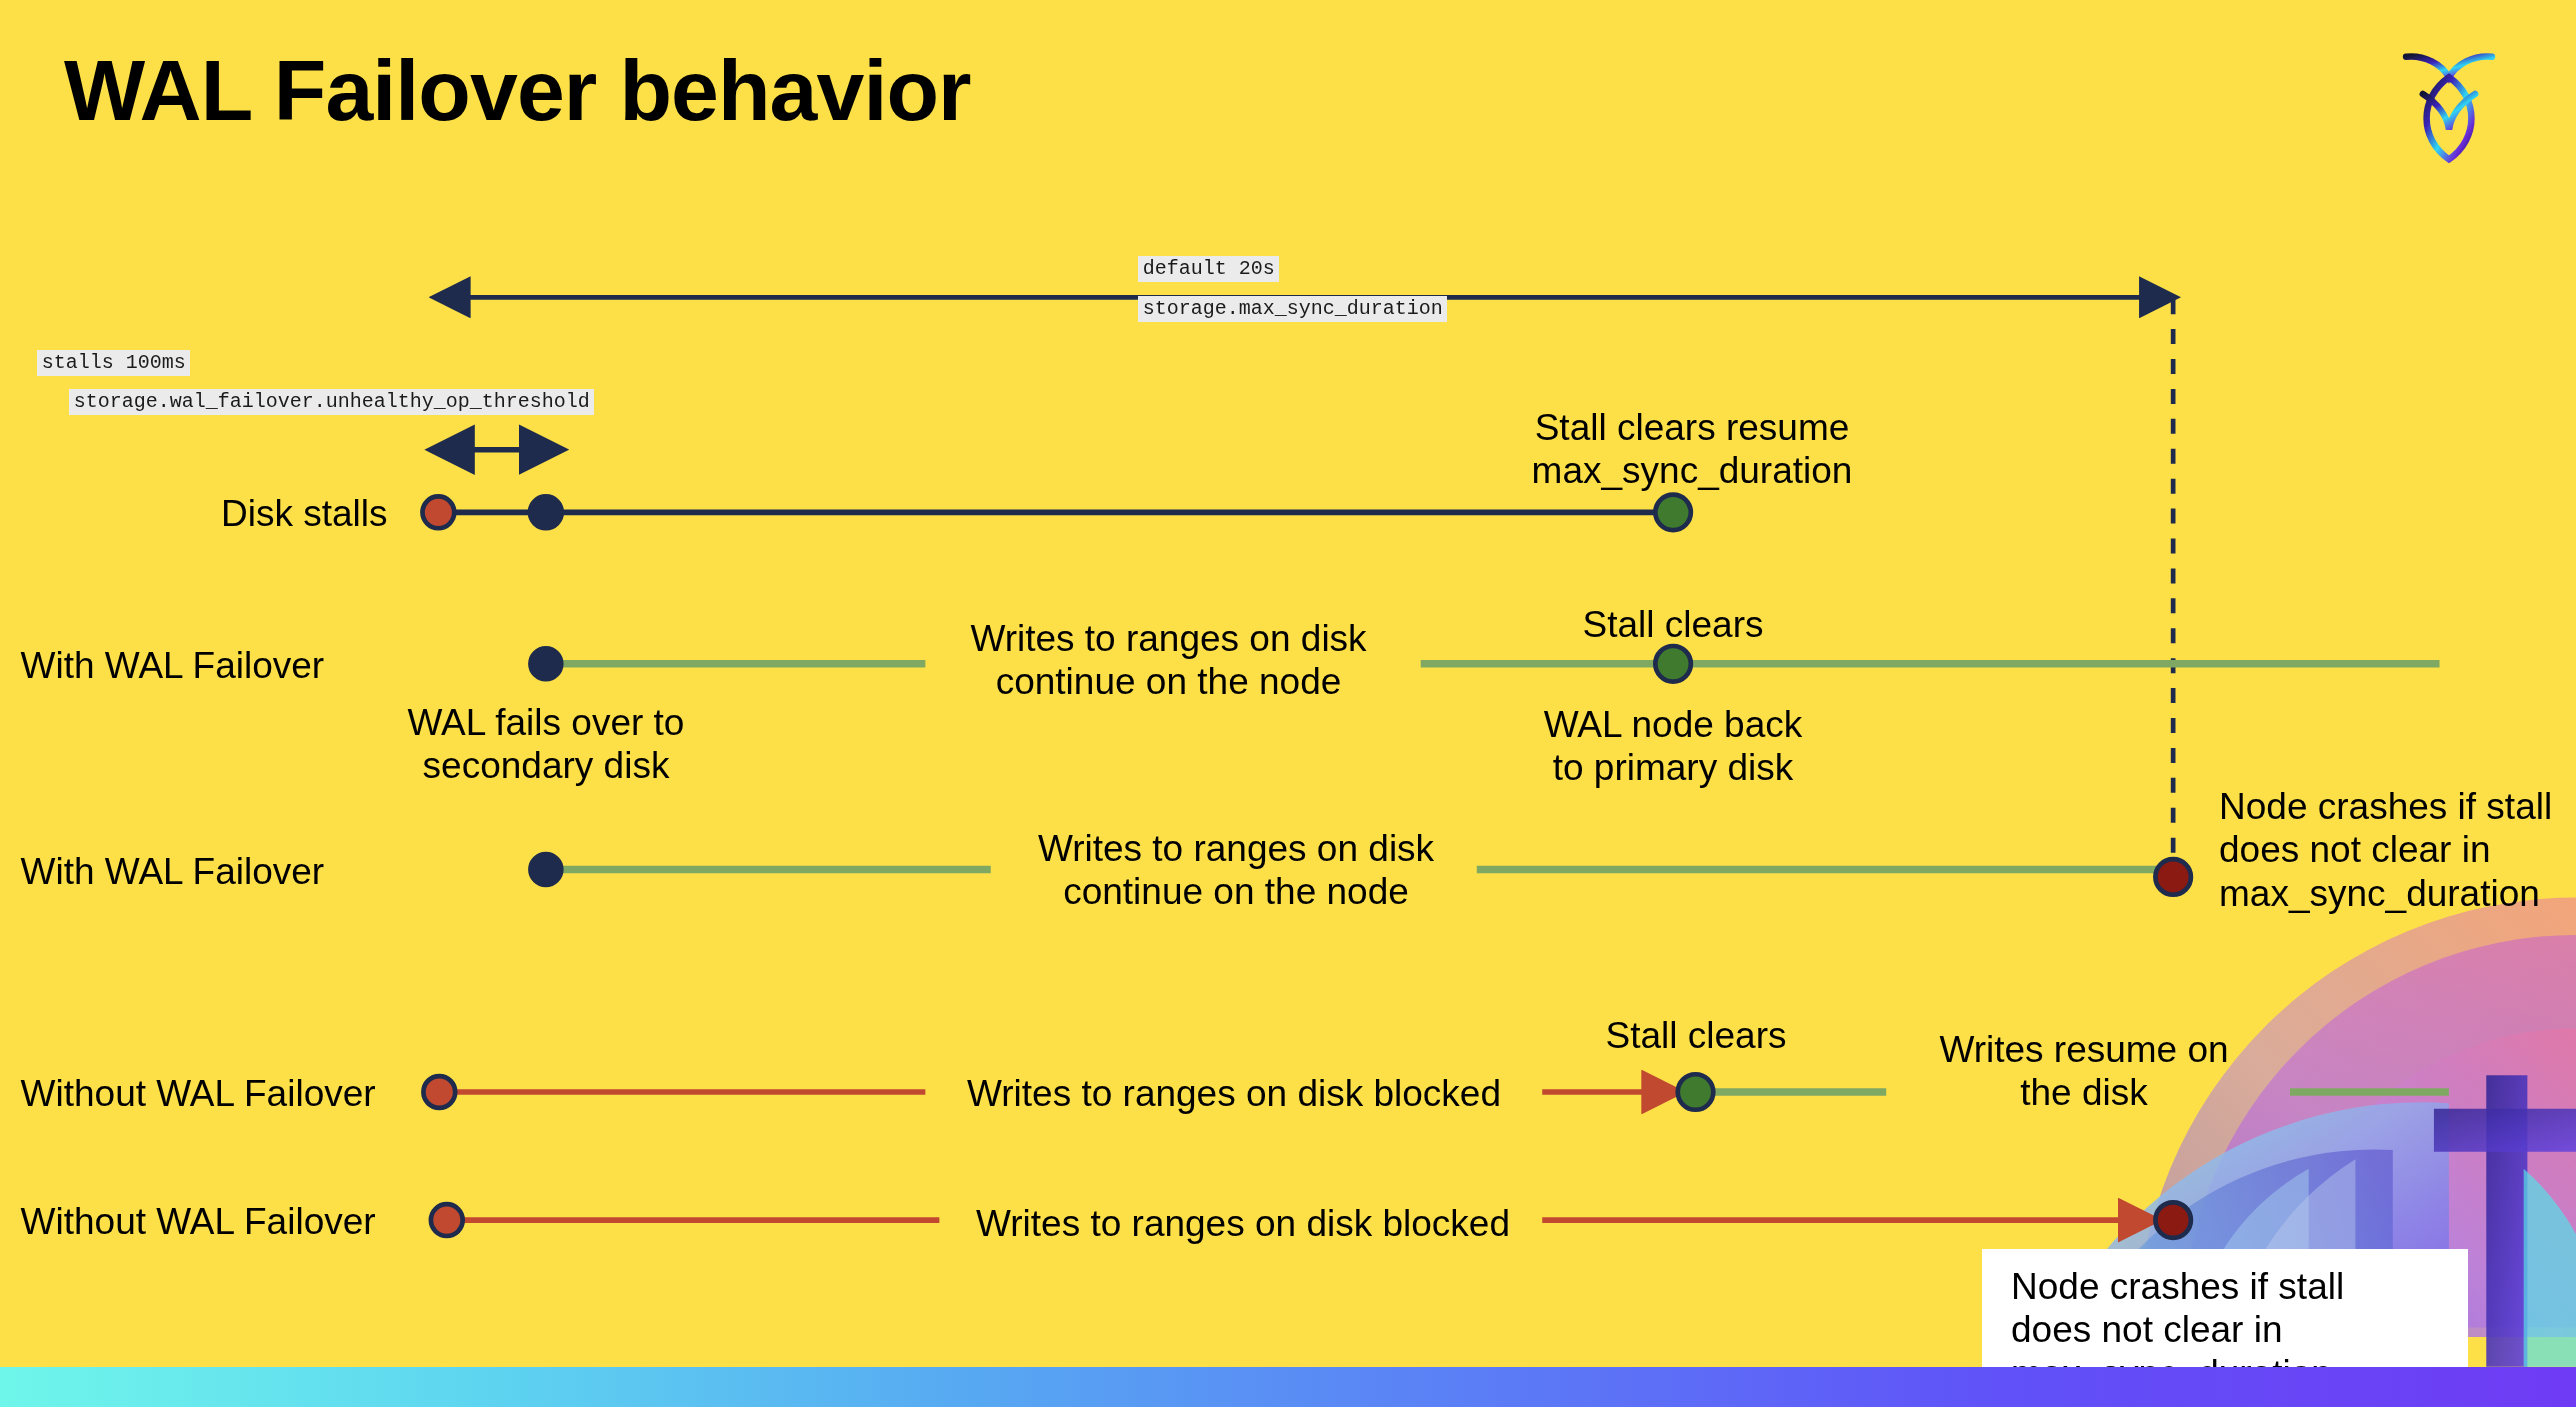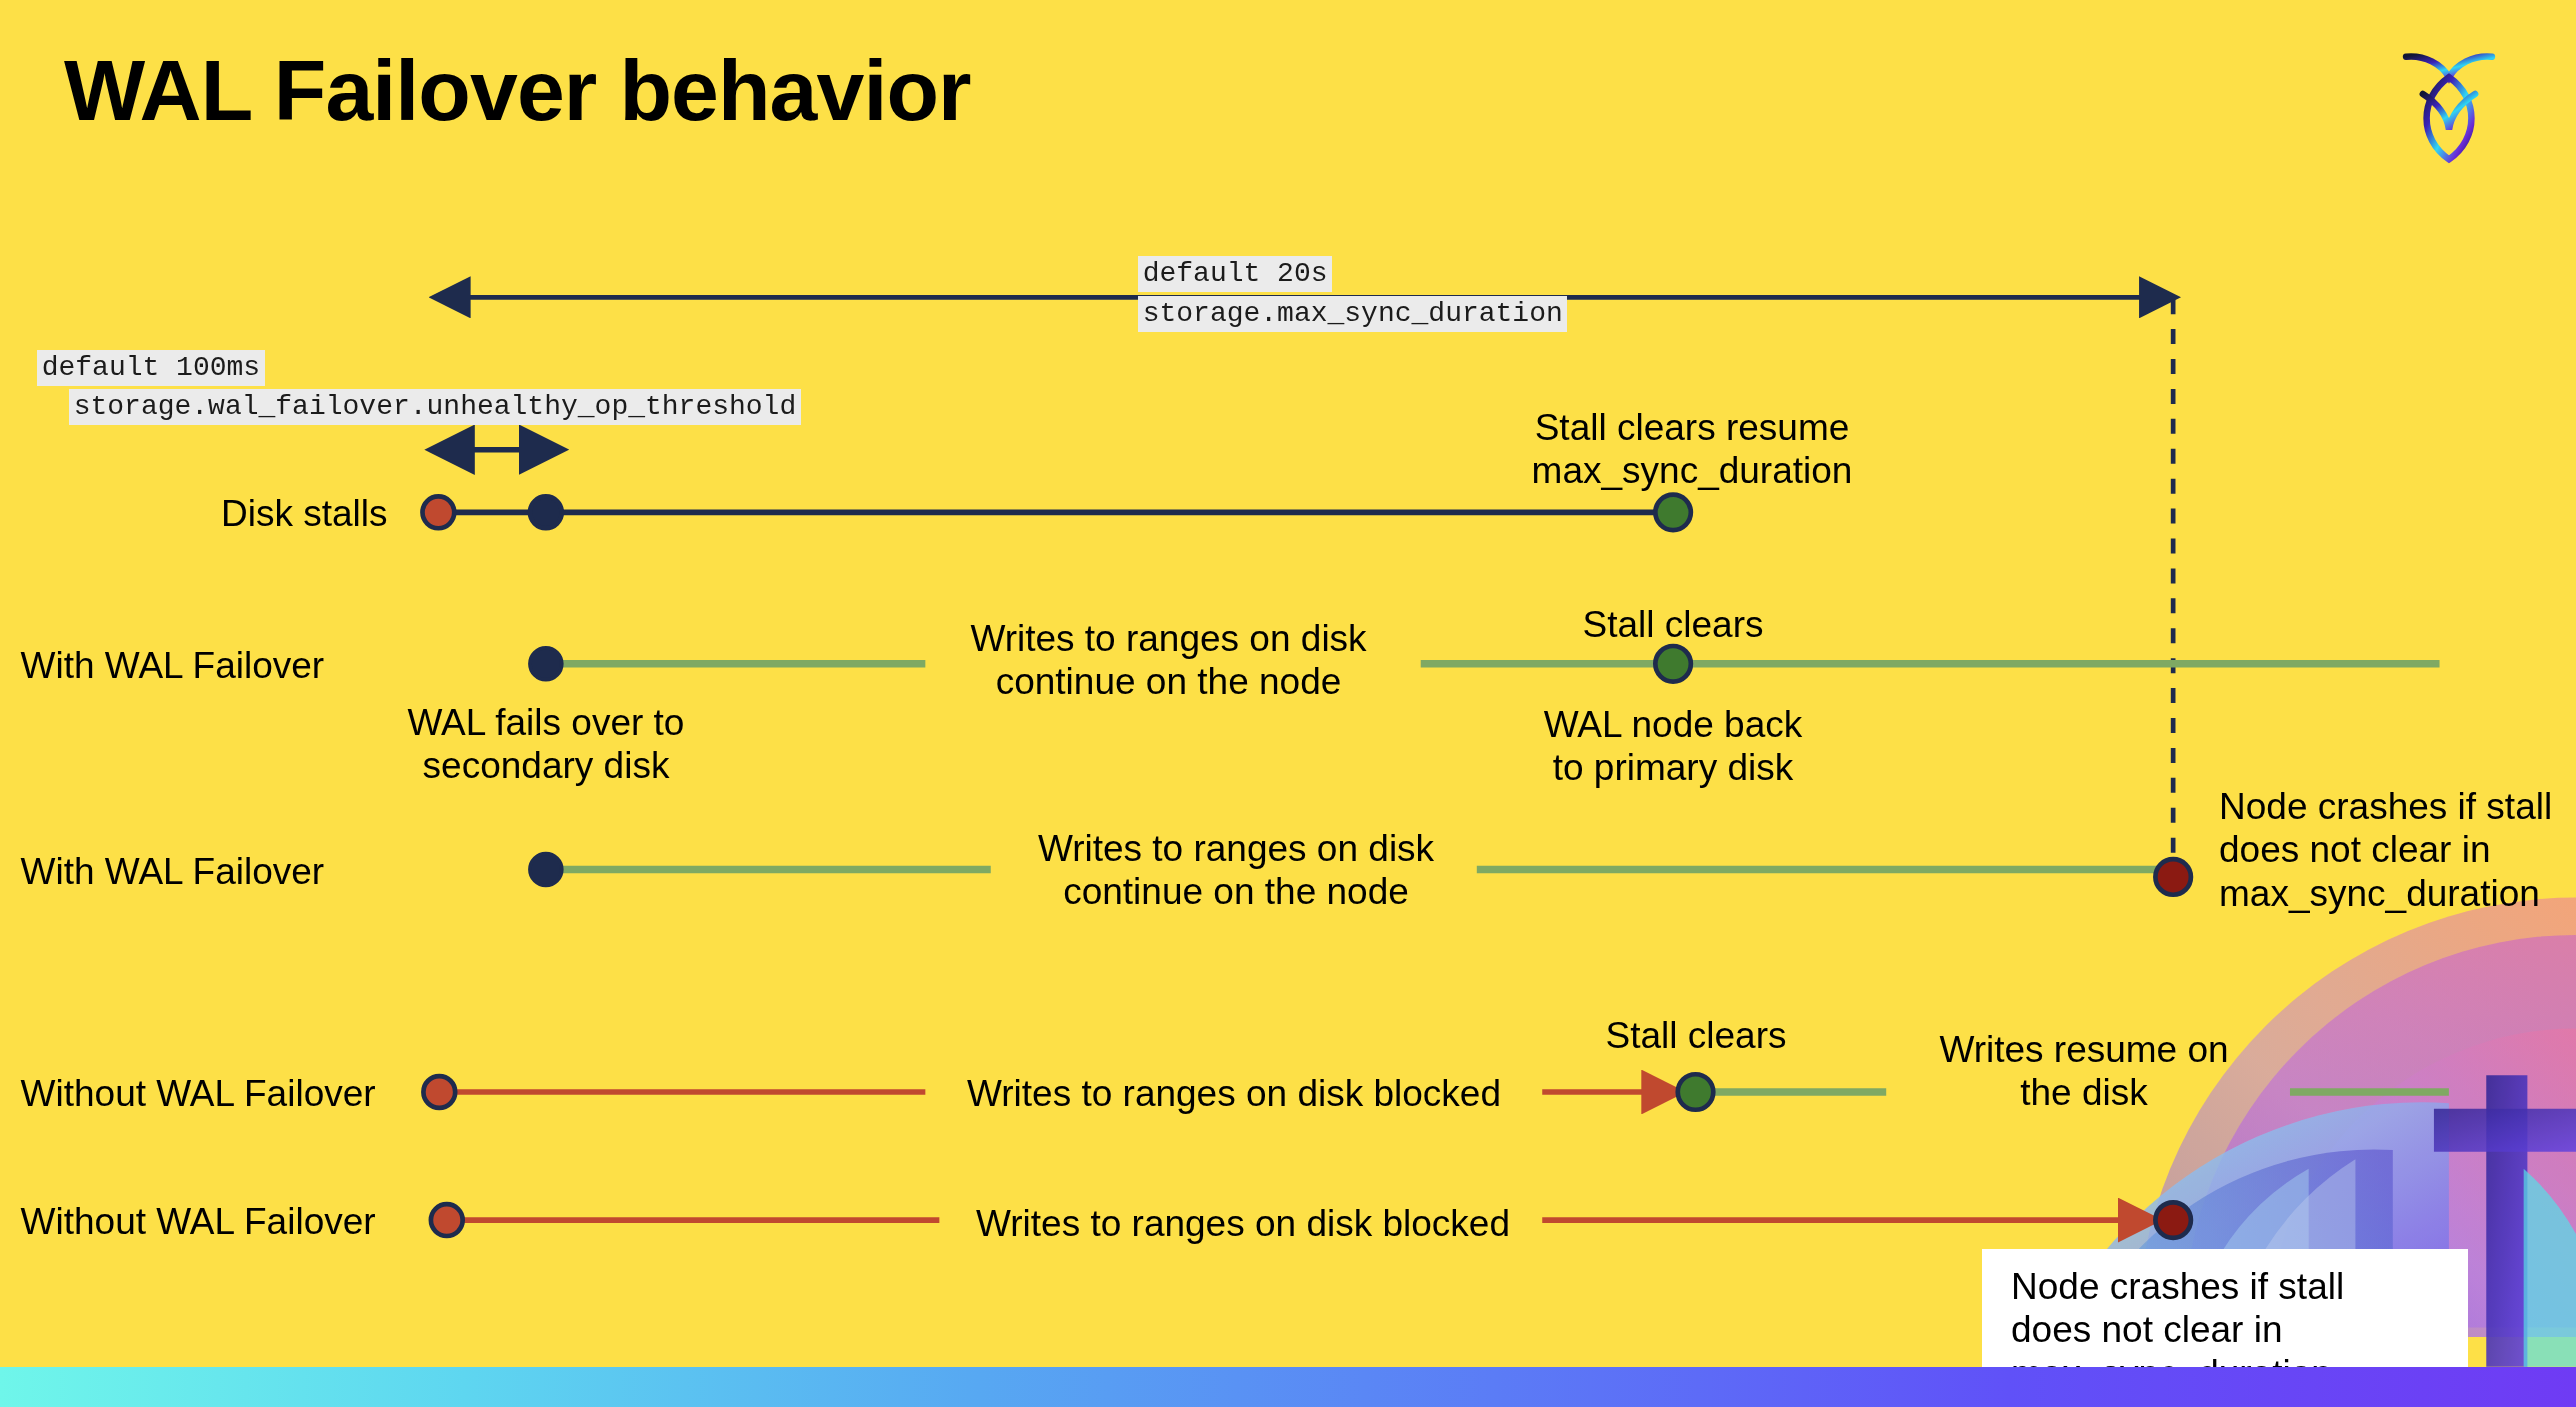--- a/index.html
+++ b/index.html
@@ -22,21 +22,21 @@
   
   #logo{position:absolute;left:2393px;top:36px;width:112px;height:131px;}
 
   
   #diagram{position:absolute;left:0;top:0;width:2576px;height:1408px;}
 
   
   .code{
     position:absolute;
     font-family:"Liberation Mono", monospace;
-    font-size:28px;color:#1b1b1b;
+    font-size:20px;color:#1b1b1b;
     background:#ebebeb;
     padding:0.9px 4.7px;white-space:nowrap;line-height:1.22;
   }
   #code-top-1{left:1138px;top:256px;}
   #code-top-2{left:1138px;top:296px;}
   #code-left-1{left:37px;top:350px;}
   #code-left-2{left:37px;top:389px;margin-left:32px;}
 
   
   .rowlabel{
@@ -181,21 +181,21 @@
     <g>
       <line x1="480" y1="1305" x2="1005" y2="1305" stroke="#C0492F" stroke-width="6"></line>
       <line x1="1650" y1="1305" x2="2305" y2="1305" stroke="#C0492F" stroke-width="6" marker-end="url(#orange-arrow-r)"></line>
       <circle cx="478" cy="1305" r="17" fill="#C0492F" stroke="#1E2B4D" stroke-width="5"></circle>
       <circle cx="2325" cy="1305" r="19" fill="#8B1A12" stroke="#1E2B4D" stroke-width="5"></circle>
     </g>
   </svg>
 
   <div class="code" id="code-top-1">default 20s</div>
   <div class="code" id="code-top-2">storage.max_sync_duration</div>
-  <div class="code" id="code-left-1">default 100ms</div>
+  <div class="code" id="code-left-1">stalls 100ms</div>
   <div class="code" id="code-left-2">storage.wal_failover.unhealthy_op_threshold</div>
 
   <div class="rowlabel" style="left:221px;top:493px;">Disk stalls</div>
   <div class="rowlabel" style="left:20.6px;top:645px;">With WAL Failover</div>
   <div class="rowlabel" style="left:20.6px;top:851px;">With WAL Failover</div>
   <div class="rowlabel" style="left:20.6px;top:1073px;">Without WAL Failover</div>
   <div class="rowlabel" style="left:20.6px;top:1201px;">Without WAL Failover</div>
 
   <div class="anno" style="left:1505px;top:406px;width:374px;">
     <div>Stall clears resume</div>

